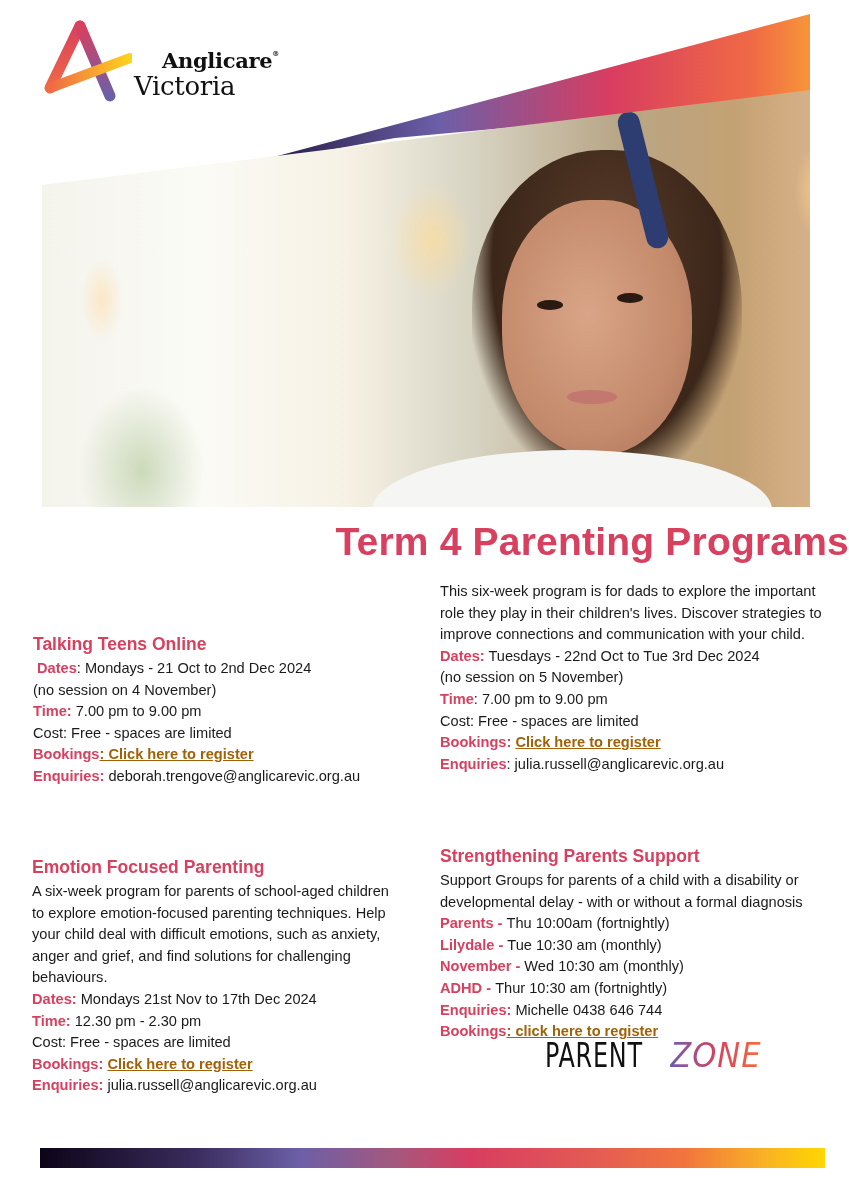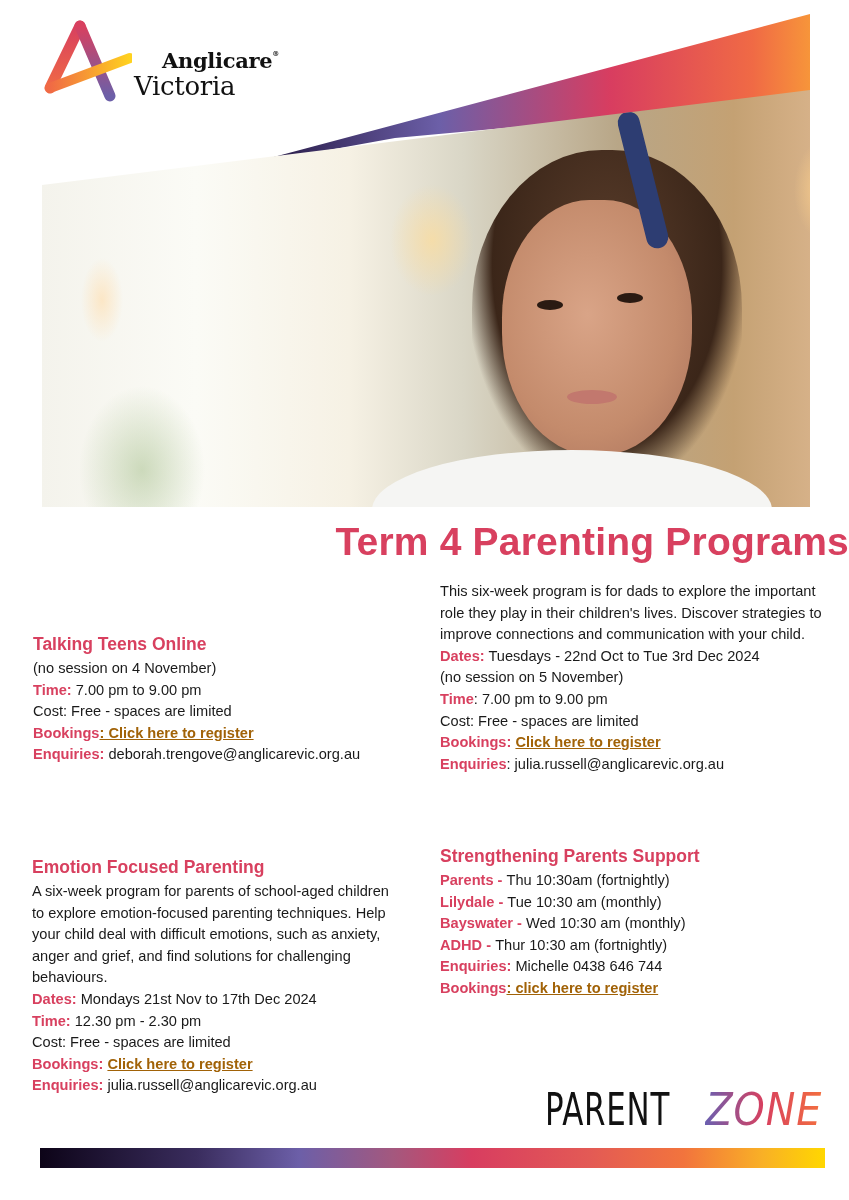--- a/index.html
+++ b/index.html
@@ -26,21 +26,21 @@
   .photo .eye1 { left:495px; top:210px; }
   .photo .eye2 { left:575px; top:203px; }
   .photo .lips { position:absolute; left:525px; top:300px; width:50px; height:14px; border-radius:50%; background:#c2786e; }
   .photo .shirt { position:absolute; left:330px; top:360px; width:400px; height:120px; border-radius:50% 50% 0 0; background:#f5f5f3; }
   .title { position:absolute; left:0; width:849px; top:520px; text-align:right; font-weight:bold; font-size:39px; color:#d8405f; letter-spacing:0.2px; }
   .col { position:absolute; font-size:14.6px; line-height:21.6px; color:#1a1a1a; }
   .col h2 { margin:0 0 3px 0; font-size:17.5px; line-height:22px; color:#d8405f; font-weight:bold; }
   .col p { margin:0; }
   .lbl { color:#d8405f; font-weight:bold; }
   .link { font-weight:bold; text-decoration:underline; color:#a16207; }
-  .parentzone { position:absolute; left:545px; top:1088px; font-family:"DejaVu Sans Condensed","DejaVu Sans", sans-serif; font-size:44px; letter-spacing:1px; line-height:1;text-align:right; }
+  .parentzone { position:absolute; left:545px; top:1038px; font-family:"DejaVu Sans Condensed","DejaVu Sans", sans-serif; font-size:34px; letter-spacing:1px; line-height:1;text-align:right; }
   .pz-a { color:#111; font-weight:normal; transform:scaleX(0.78); transform-origin:left; display:inline-block; }
   .pz-b { font-style:italic; background:linear-gradient(90deg,#6a5fb0,#d8405f,#f36f3f); -webkit-background-clip:text; background-clip:text; color:transparent; }
   .bar { position:absolute; left:40px; top:1148px; width:785px; height:20px; background:linear-gradient(90deg,#0d0418 0%, #3a2d5e 20%, #6c5fa8 33%, #a4587e 45%, #d83d60 55%, #e35a55 70%, #f2743d 82%, #f9b026 92%, #ffd700 100%); }
 </style>
 </head>
 <body>
 
 <svg class="swoosh" width="849" height="200" viewBox="0 0 849 200">
   <defs>
     <linearGradient id="sw" x1="240" y1="0" x2="810" y2="0" gradientUnits="userSpaceOnUse">
@@ -87,20 +87,21 @@
   <div class="eye1"></div>
   <div class="eye2"></div>
   <div class="lips"></div>
   <div class="shirt"></div>
 </div>
 
 <div class="title">Term 4 Parenting Programs</div>
 
 <div class="col" style="left:33px; top:585px; width:390px;margin-top:48px;">
   <h2>Talking Teens Online</h2>
+  <p>&nbsp;<span class="lbl">Dates</span><span>: Mondays - 21 Oct to 2nd Dec 2024</span></p>
   <p>(no session on 4 November)</p>
   <p><span class="lbl">Time:</span><span> 7.00 pm to 9.00 pm</span></p>
   <p>Cost: Free - spaces are limited</p>
   <p><span class="lbl">Bookings</span><a class="link">: Click here to register</a></p>
   <p><span class="lbl">Enquiries:</span><span> deborah.trengove@anglicarevic.org.au</span></p>
 </div>
 
 <div class="col" style="left:440px; top:581px; width:390px;">
   <p>This six-week program is for dads to explore the important role they play in their children's lives. Discover strategies to improve connections and communication with your child.</p>
   <p><span class="lbl">Dates:</span><span> Tuesdays -  22nd Oct to Tue 3rd Dec 2024</span></p>
@@ -116,23 +117,24 @@
   <p>A six-week program for parents of school-aged children to explore emotion-focused parenting techniques. Help your child deal with difficult emotions, such as anxiety, anger and grief, and find solutions for challenging behaviours.</p>
   <p><span class="lbl">Dates:</span><span> Mondays 21st Nov to 17th Dec 2024</span></p>
   <p><span class="lbl">Time:</span><span> 12.30 pm - 2.30 pm</span></p>
   <p>Cost: Free - spaces are limited</p>
   <p><span class="lbl">Bookings:</span> <a class="link">Click here to register</a></p>
   <p><span class="lbl">Enquiries:</span><span> julia.russell@anglicarevic.org.au</span></p>
 </div>
 
 <div class="col" style="left:440px; top:845px; width:380px;">
   <h2>Strengthening Parents Support</h2>
-  <p><span class="lbl">Parents - </span><span>Thu 10:30am (fortnightly)</span></p>
+  <p> Support Groups for parents of a child with a disability or developmental delay - with or without a formal diagnosis</p>
+  <p><span class="lbl">Parents - </span><span>Thu 10:00am (fortnightly)</span></p>
   <p><span class="lbl">Lilydale - </span><span>Tue 10:30 am (monthly)</span></p>
-  <p><span class="lbl">Bayswater - </span><span>Wed 10:30 am (monthly)</span></p>
+  <p><span class="lbl">November - </span><span>Wed 10:30 am (monthly)</span></p>
   <p><span class="lbl">ADHD - </span><span>Thur 10:30 am  (fortnightly)</span></p>
   <p><span class="lbl">Enquiries:</span><span> Michelle 0438 646 744</span></p>
   <p><span class="lbl">Bookings</span><a class="link">: click here to register</a></p>
 </div>
 
 <div class="parentzone">
   <span class="pz-a">PARENT</span><span class="pz-b">ZONE</span>
 </div>
 
 <div class="bar"></div>

